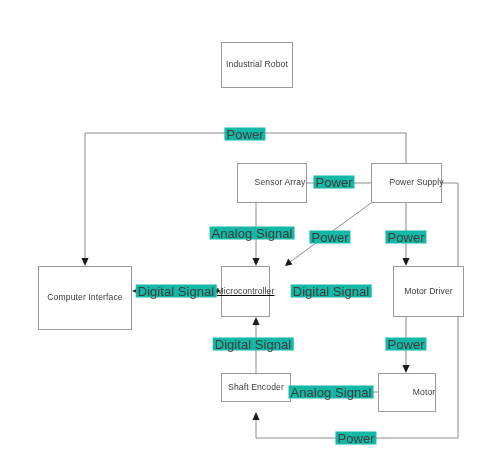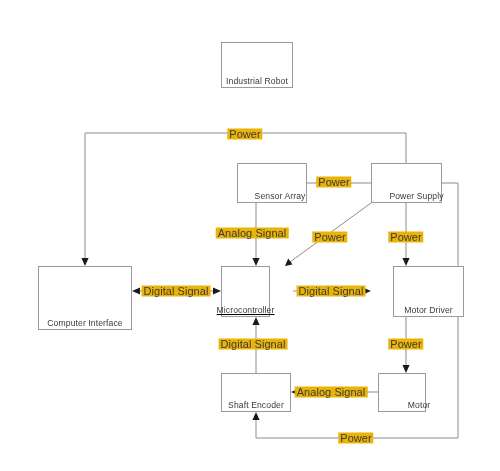--- a/index.html
+++ b/index.html
@@ -25,36 +25,36 @@
     width: 500px;
     height: 471px;
     pointer-events: none;
   }
   .node {
     position: absolute;
     box-sizing: border-box;
     border: 1px solid #9a9a9a;
     background: #ffffff;
     display: flex;
-    align-items: flex-end;
+    align-items: center;
     justify-content: center;
     text-align: center;
   }
   .node-label {
     font-size: 8.6px;
     color: #3b3b3b;
     line-height: 1.15;
     letter-spacing: 0.1px;
     white-space: nowrap;
   }
   .edge-label {
     position: absolute;
-    font-size: 11px;
+    font-size: 13px;
     color: #3b3b3b;
-    background: #eab308;
+    background: #14b8a6;
     padding: 0 2px;
     white-space: nowrap;
     transform: translate(-50%, -50%);
     line-height: 1;
     letter-spacing: 0.05px;
   }
   .edge-line {
     stroke: #8c8c8c;
     stroke-width: 1;
     fill: none;
@@ -144,25 +144,25 @@
   </div>
 
   <div class="node" id="node-microcontroller" style="left:221px; top:266px; width:49px; height:51px;text-decoration:underline;">
     <span class="node-label">Microcontroller</span>
   </div>
 
   <div class="node" id="node-motor-driver" style="left:371px; top:266px; width:71px; height:51px;margin-left:22px;">
     <span class="node-label">Motor Driver</span>
   </div>
 
-  <div class="node" id="node-shaft-encoder" style="left:221px; top:373px; width:70px; height:39px;">
+  <div class="node" id="node-shaft-encoder" style="left:221px; top:373px; width:70px; height:29px;">
     <span class="node-label">Shaft Encoder</span>
   </div>
 
-  <div class="node" id="node-motor" style="left:378px; top:373px; width:48px; height:39px;padding-left:34px;">
+  <div class="node" id="node-motor" style="left:378px; top:373px; width:58px; height:39px;padding-left:34px;">
     <span class="node-label">Motor</span>
   </div>
 
   <div class="edge-label" style="left:334px; top:182px;">Power</div>
   <div class="edge-label" style="left:245px; top:134px;">Power</div>
   <div class="edge-label" style="left:330px; top:237px;">Power</div>
   <div class="edge-label" style="left:406px; top:237px;">Power</div>
   <div class="edge-label" style="left:356px; top:438px;">Power</div>
   <div class="edge-label" style="left:252px; top:233px;">Analog Signal</div>
   <div class="edge-label" style="left:176px; top:291px;">Digital Signal</div>

